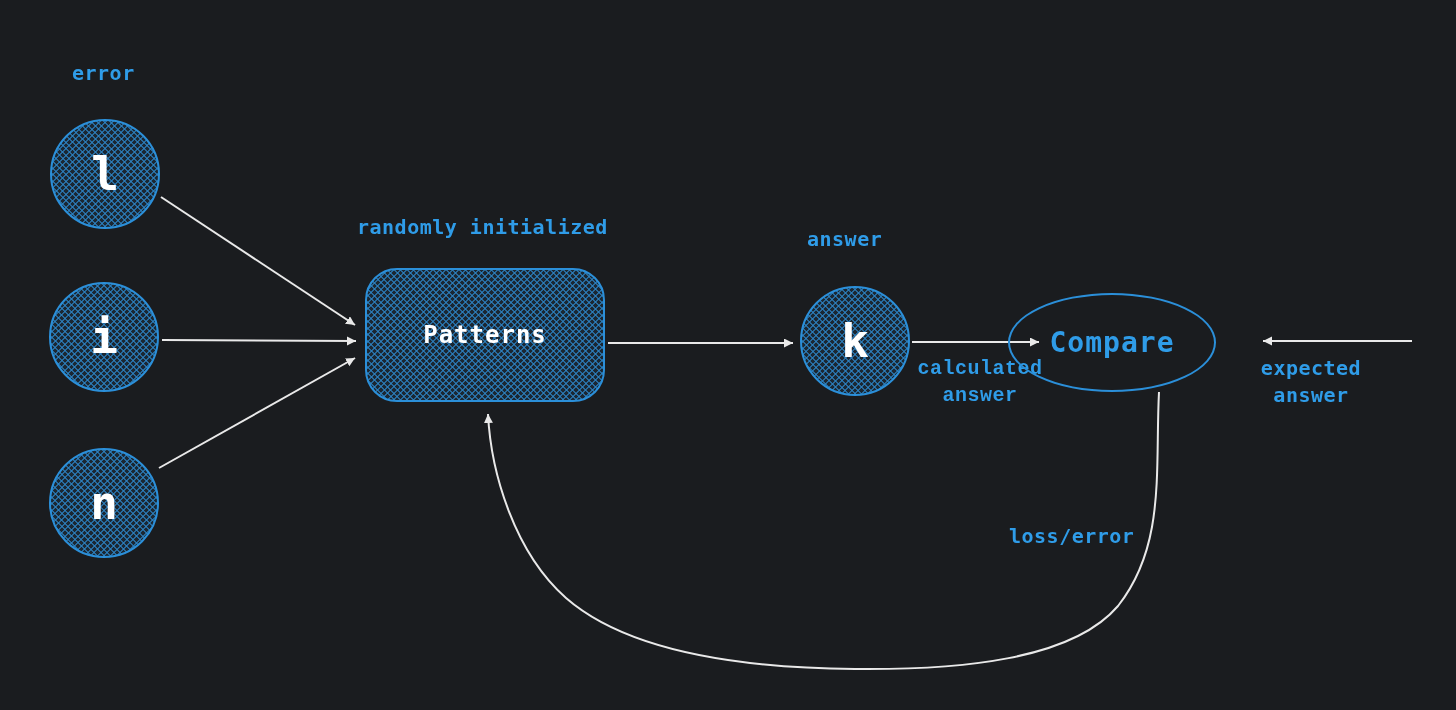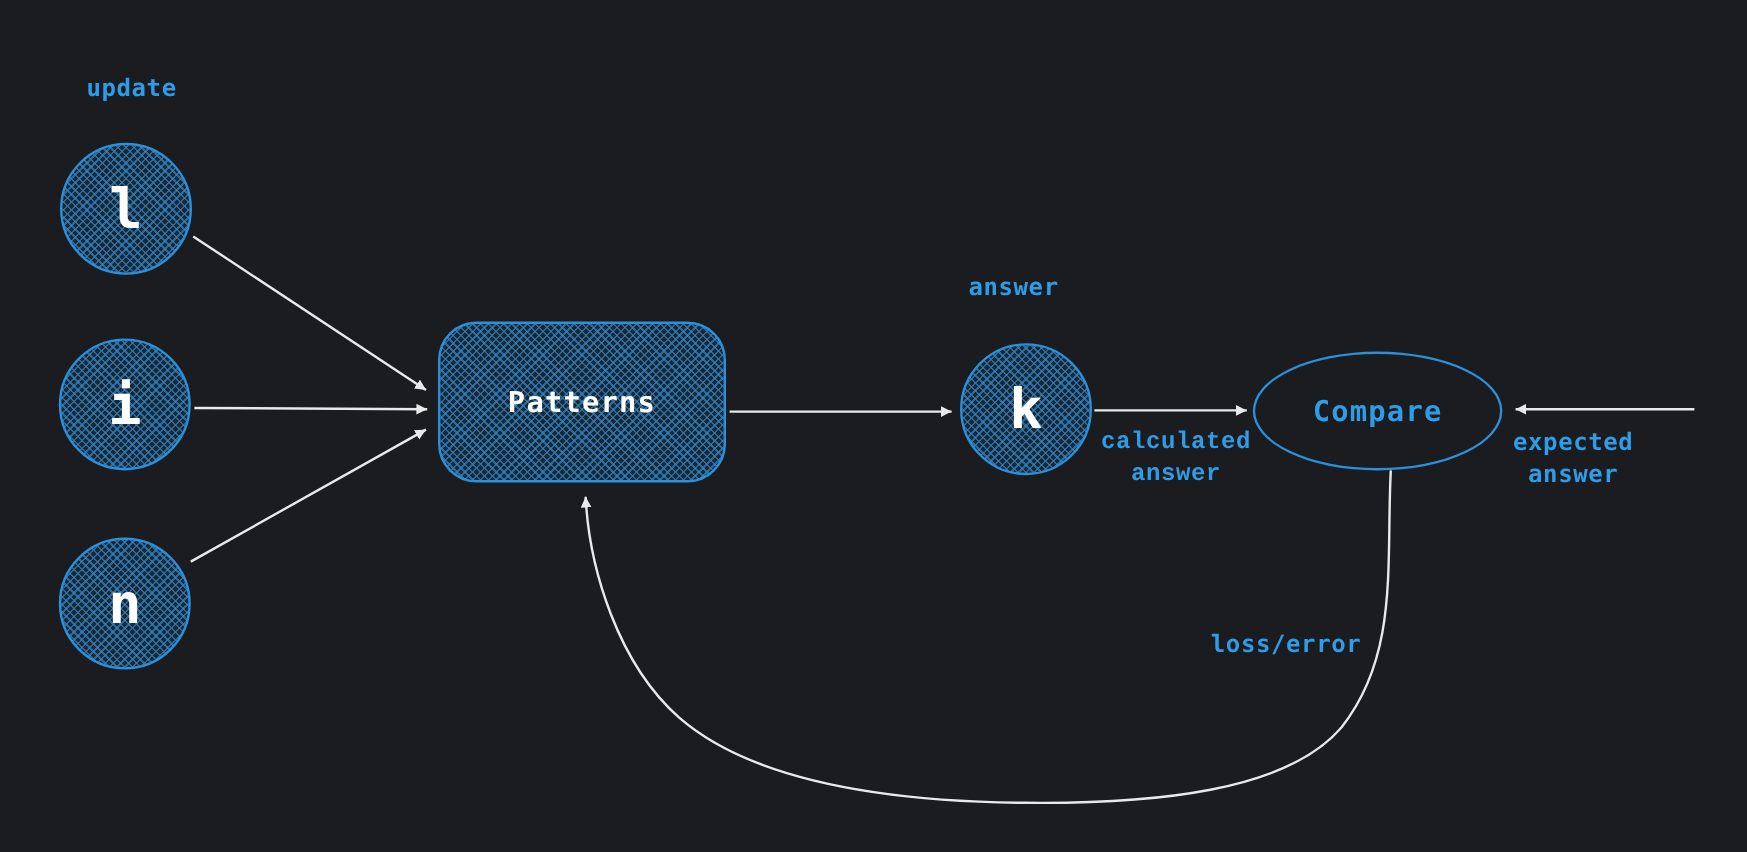--- a/index.html
+++ b/index.html
@@ -63,30 +63,30 @@
     display: flex;
     align-items: center;
     justify-content: center;
     color: #ffffff;
     font-size: 24px;
     font-weight: bold;
     letter-spacing: 1px;
   }
   .node-ellipse {
     position: absolute;
-    left: 1044px; top: 293px;
+    left: 1008px; top: 293px;
     width: 208px; height: 99px;
     border-radius: 50%;
     border: 2px solid #2b8fd9;
     box-sizing: border-box;
     display: flex;
     align-items: center;
     justify-content: center;
     color: #2f9ce8;
-    font-size: 24px;
+    font-size: 28px;
     font-weight: bold;
     letter-spacing: 1px;
   }
 </style>
 </head>
 <body>
 
 <div class="canvas">
 
   <svg class="arrows" viewBox="0 0 1456 710" xmlns="http://www.w3.org/2000/svg">
@@ -102,21 +102,22 @@
       <path d="M608,343 L793,343" marker-end="url(#ah)"></path>
       <path d="M912,342 L1039,342" marker-end="url(#ah)"></path>
       <path d="M1412,341 L1263,341" marker-end="url(#ah)"></path>
       <path d="M1159,392 C1155,470 1166,545 1118,606
                C1072,660 960,670 855,669
                C740,668 628,652 566,598
                C515,553 491,474 488,414" marker-end="url(#ah)"></path>
     </g>
   </svg>
 
-  <div class="label" style="left:72px; top:60px;">update</div>
+  <div class="label" style="left:72px; top:60px;">error</div>
+  <div class="label" style="left:357px; top:214px;">randomly initialized</div>
   <div class="label" style="left:807px; top:226px;">answer</div>
   <div class="label center" style="left:980px; top:355px;font-family:Liberation Mono, monospace;">calculated
 answer</div>
   <div class="label center" style="left:1311px; top:355px;text-align:center;">expected
 answer</div>
   <div class="label" style="left:1009px; top:523px;">loss/error</div>
 
   <div class="node-circle hatch" style="left:50px; top:119px;">
     <span>l</span>
   </div>

